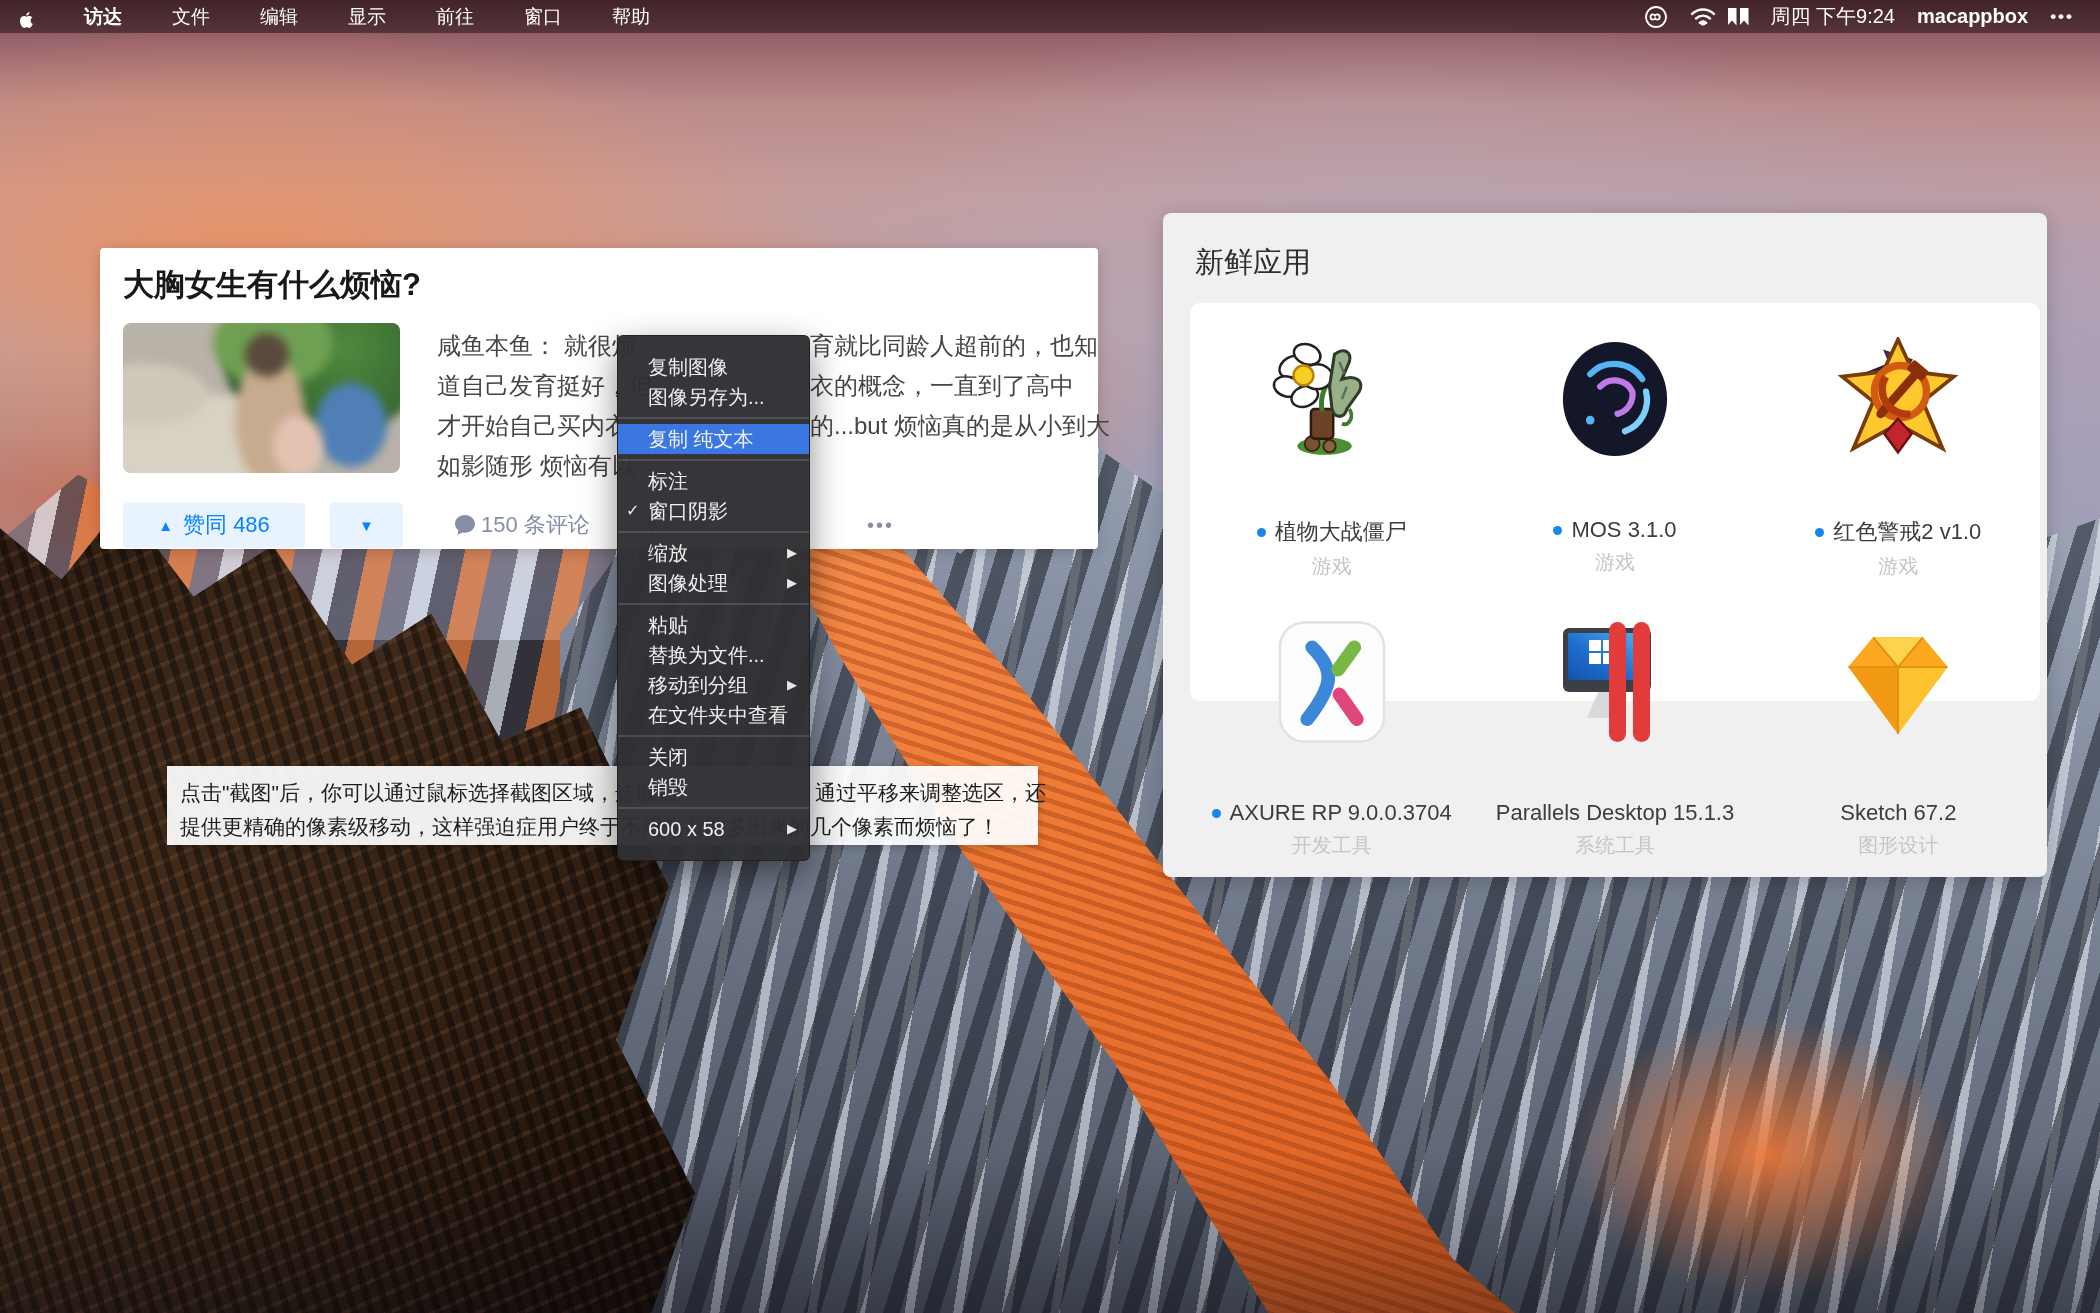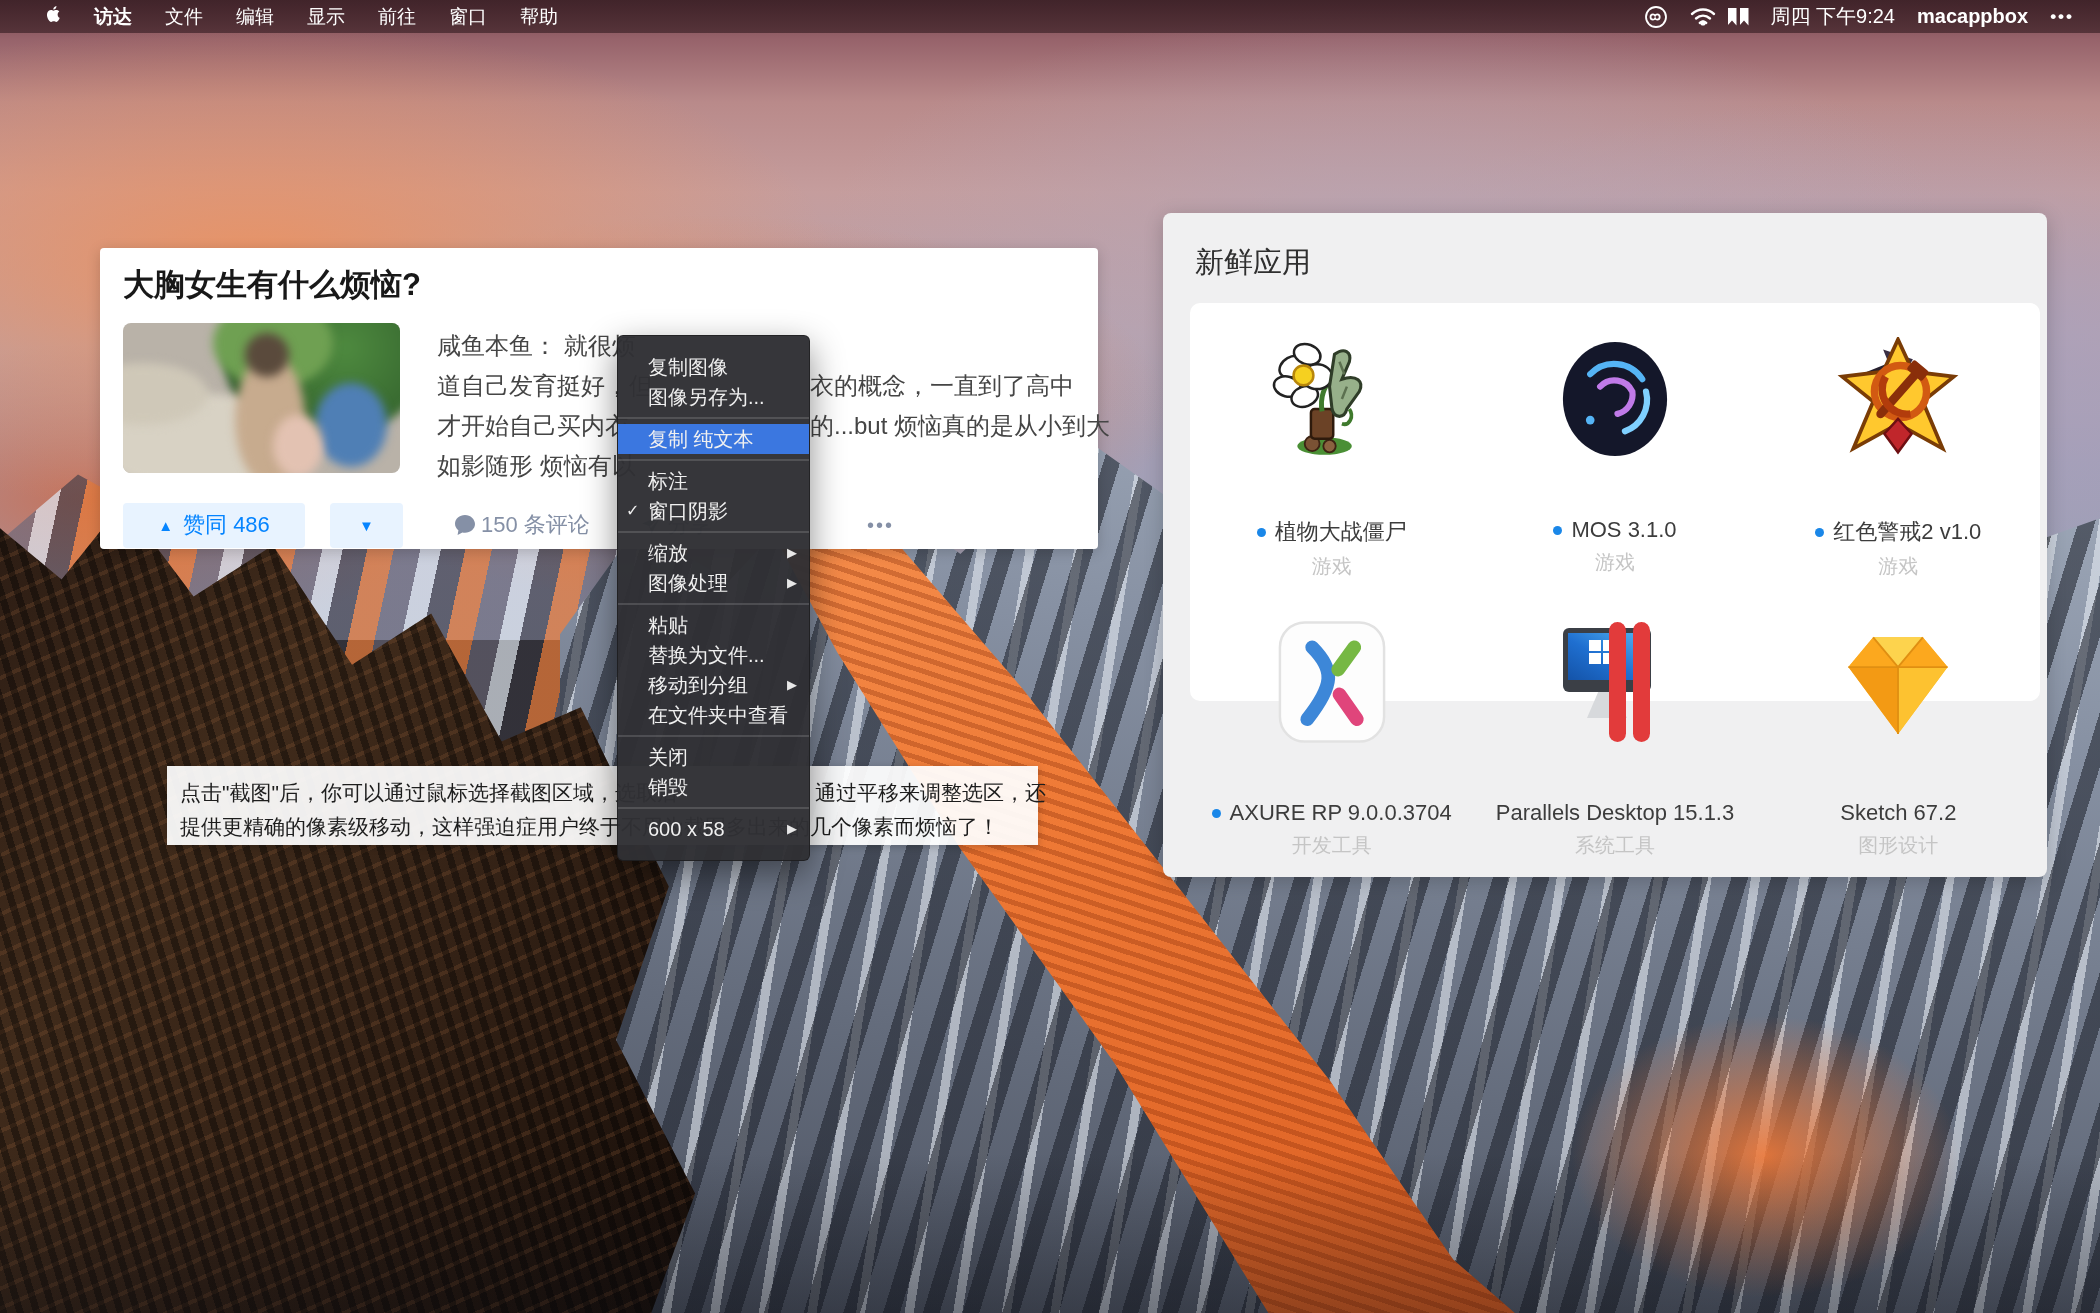--- a/index.html
+++ b/index.html
@@ -38,21 +38,21 @@
       repeating-linear-gradient(-24deg, rgba(150,96,58,.22) 0 4px, rgba(0,0,0,0) 4px 18px),
       linear-gradient(128deg,#2a1b13 0%,#402b1b 30%,#332115 55%,#1c110b 80%,#140c08 100%);
     clip-path:polygon(0 8%,7% 14%,14% 5%,22% 16%,31% 10%,40% 24%,49% 18%,57% 33%,66% 29%,76% 50%,70% 68%,79% 86%,74% 100%,0 100%);}
   .vignette{position:absolute;left:0;bottom:0;width:100%;height:160px;
     background:linear-gradient(180deg, rgba(10,12,18,0), rgba(10,12,18,.35));}
 
   
   .menubar{position:absolute;left:0;top:0;width:2100px;height:33px;z-index:60;
     background:linear-gradient(180deg, rgba(56,30,36,.82), rgba(70,40,46,.78));
     display:flex;align-items:center;color:#fff;font-size:19px;}
-  .mb-left{display:flex;align-items:flex-start;gap:33px;padding-left:44px;flex:1;}
+  .mb-left{display:flex;align-items:flex-end;gap:50px;padding-left:17px;flex:1;}
   .mb-menu{cursor:default;}
   .mb-menu.bold{font-weight:bold;}
   .mb-right{display:flex;align-items:center;gap:22px;padding-right:26px;}
   .mb-clock{font-size:20px;}
   .mb-app{font-size:20px;font-weight:bold;}
   .mb-dots{font-size:17px;letter-spacing:2px;font-weight:bold;}
   .flag-icon{display:inline-flex;gap:3px;}
   .flag-icon i{display:block;width:9px;height:18px;background:#fff;
     clip-path:polygon(0 0,100% 0,100% 100%,50% 72%,0 100%);}
 
@@ -193,21 +193,21 @@
       <i class="t1"></i>
         <i class="t2"></i>
         <i class="t3"></i>
         <i class="t4"></i>
       <i class="t5"></i>
         <i class="t6"></i>
         <i class="t7"></i>
         <i class="t8"></i>
     </div>
     <div class="post-body">
-      <div class="body-line"><span>咸鱼本鱼： 就很烦</span></div>
+      <div class="body-line"><span>咸鱼本鱼： 就很烦</span><span class="right">育就比同龄人超前的，也知</span></div>
       <div class="body-line"><span>道自己发育挺好，但</span><span class="right">衣的概念，一直到了高中</span></div>
       <div class="body-line"><span>才开始自己买内衣，</span><span class="right">的...but 烦恼真的是从小到大</span></div>
       <div class="body-line"><span>如影随形 烦恼有以</span></div>
     </div>
     <div class="post-actions">
       <div class="btn-vote btn-up">
         <span class="vote-glyph">▲</span>
         <span>赞同 486</span>
       </div>
       <div class="btn-vote btn-down">

